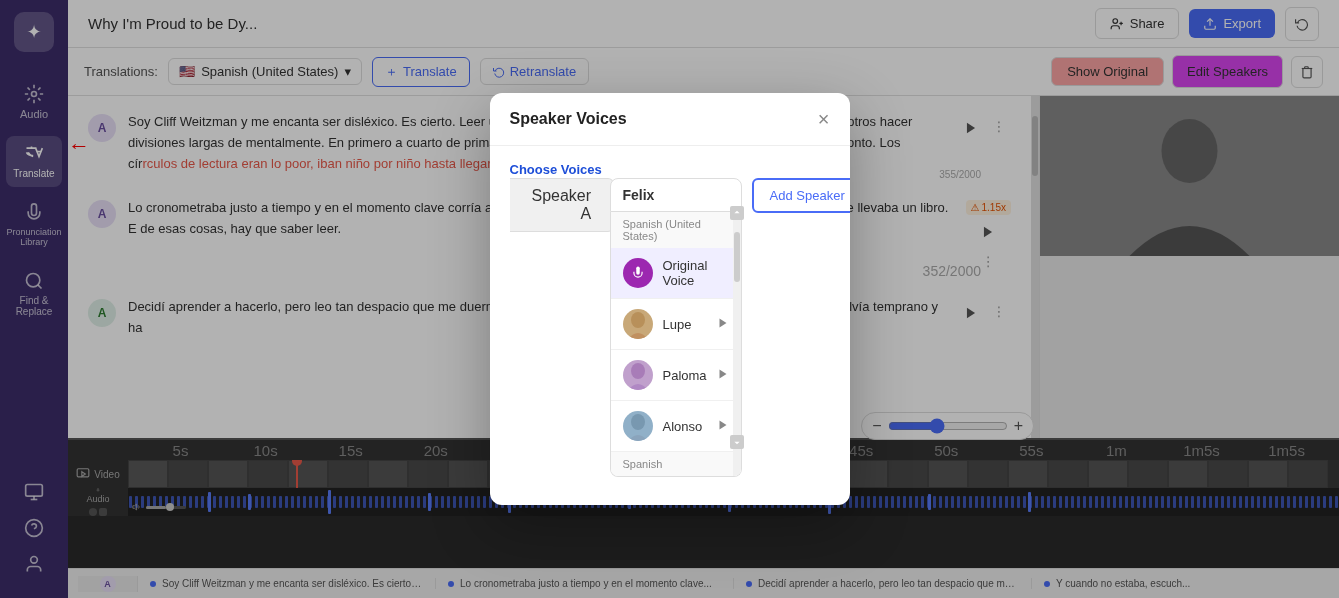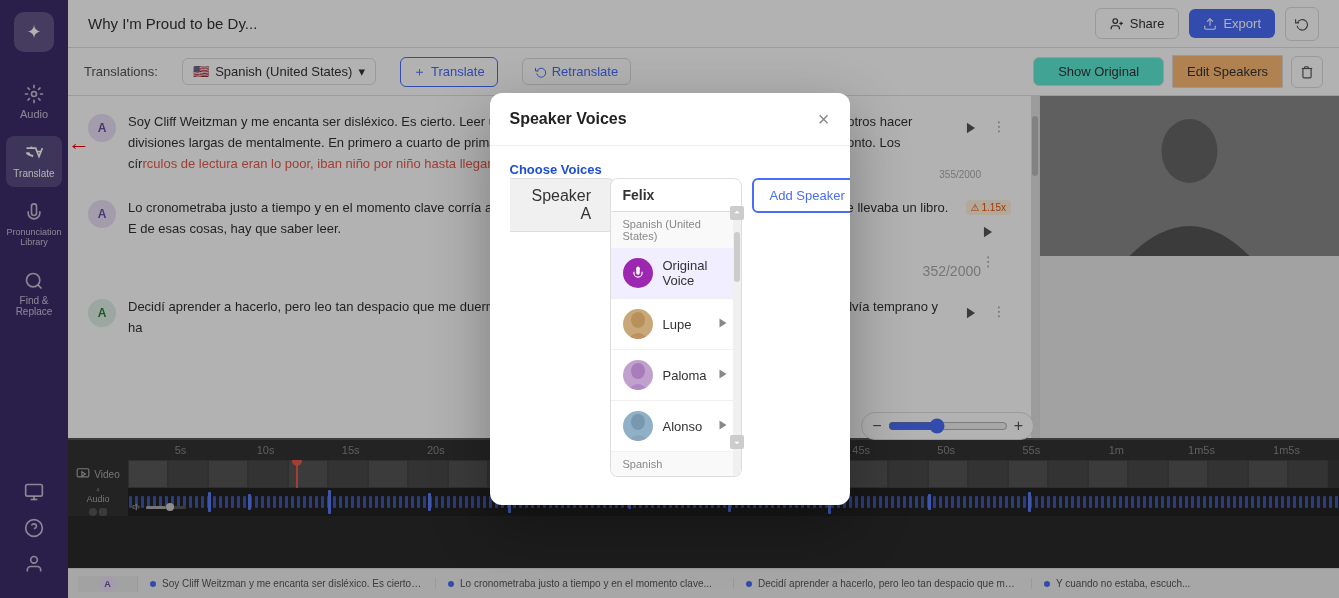--- a/index.html
+++ b/index.html
@@ -49,41 +49,41 @@
       font-size: 13px; color: white; font-weight: 500;
     }
     .btn-history {
       width: 34px; height: 34px; border: 1px solid #ddd; border-radius: 6px;
       background: white; cursor: pointer; display: flex; align-items: center; justify-content: center; color: #555;
     }
 
     
     #toolbar {
       height: 48px; background: white; border-bottom: 1px solid #e0e0e0;
-      display: flex; align-items: center; padding: 0 16px; gap: 24px;
+      display: flex; align-items: center; padding: 0 16px; gap: 10px;
     }
     .toolbar-label { font-size: 13px; color: #555; font-weight: 500; }
     .lang-selector {
       display: flex; align-items: center; gap: 6px; padding: 5px 10px;
       border: 1px solid #ddd; border-radius: 6px; background: white; cursor: pointer;
       font-size: 13px; color: #333;
     }
     .toolbar-btn {
       display: flex; align-items: center; gap: 5px; padding: 5px 12px;
       border: 1px solid #ddd; border-radius: 6px; background: white; cursor: pointer;
       font-size: 13px; color: #333;
     }
     .toolbar-btn.primary { border-color: #4a6cf7; color: #4a6cf7; }
     .toolbar-right { margin-left: auto; display: flex; gap: 8px; align-items: center; }
     .btn-show-original {
-      padding: 6px 24px; border: 1px solid #ddd; border-radius: 6px; background: #5eead4;
+      padding: 6px 15px; border: 1px solid #ddd; border-radius: 6px; background: #fca5a5;
       cursor: pointer; font-size: 13px; color: #333;
     }
     .btn-edit-speakers {
-      padding: 8px 14px; border: 1px solid #ddd; border-radius: 1px; background: #fdba74;
+      padding: 8px 14px; border: 1px solid #ddd; border-radius: 6px; background: #d946ef;
       cursor: pointer; font-size: 13px; color: #333;
     }
     .btn-trash {
       width: 32px; height: 32px; border: 1px solid #ddd; border-radius: 6px; background: white;
       cursor: pointer; display: flex; align-items: center; justify-content: center; color: #555;
     }
 
     
     #content-area {
       flex: 1; display: flex; overflow: hidden;
@@ -145,21 +145,21 @@
     
     #timeline {
       height: 130px; background: #2a2a2a; display: flex; flex-direction: column;
       border-top: 2px solid #555; position: relative;
     }
     .timeline-ruler {
       height: 20px; background: #333; display: flex; align-items: center;
       padding: 0 10px; color: #aaa; font-size: 10px; overflow: hidden;
     }
     .ruler-marks { display: flex; gap: 0; flex: 1; }
-    .ruler-mark { flex: 1; text-align: center; color: #888; font-size: 11px; }
+    .ruler-mark { flex: 1; text-align: center; color: #888; font-size: 15px; }
     .timeline-track { height: 28px; background: #383838; display: flex; align-items: center; position: relative; overflow: hidden; }
     .track-label {
       width: 60px; background: #333; height: 100%; display: flex; align-items: center;
       justify-content: center; font-size: 10px; color: #aaa; flex-shrink: 0; gap: 4px;
     }
     .track-content { flex: 1; height: 100%; position: relative; overflow: hidden; }
     .track-thumbnails { display: flex; height: 100%; }
     .thumb { width: 40px; height: 28px; background: #555; flex-shrink: 0; border: 1px solid #444; }
     .audio-waveform { height: 100%; flex: 1; background: #222; position: relative; overflow: hidden; }
     .playhead {

